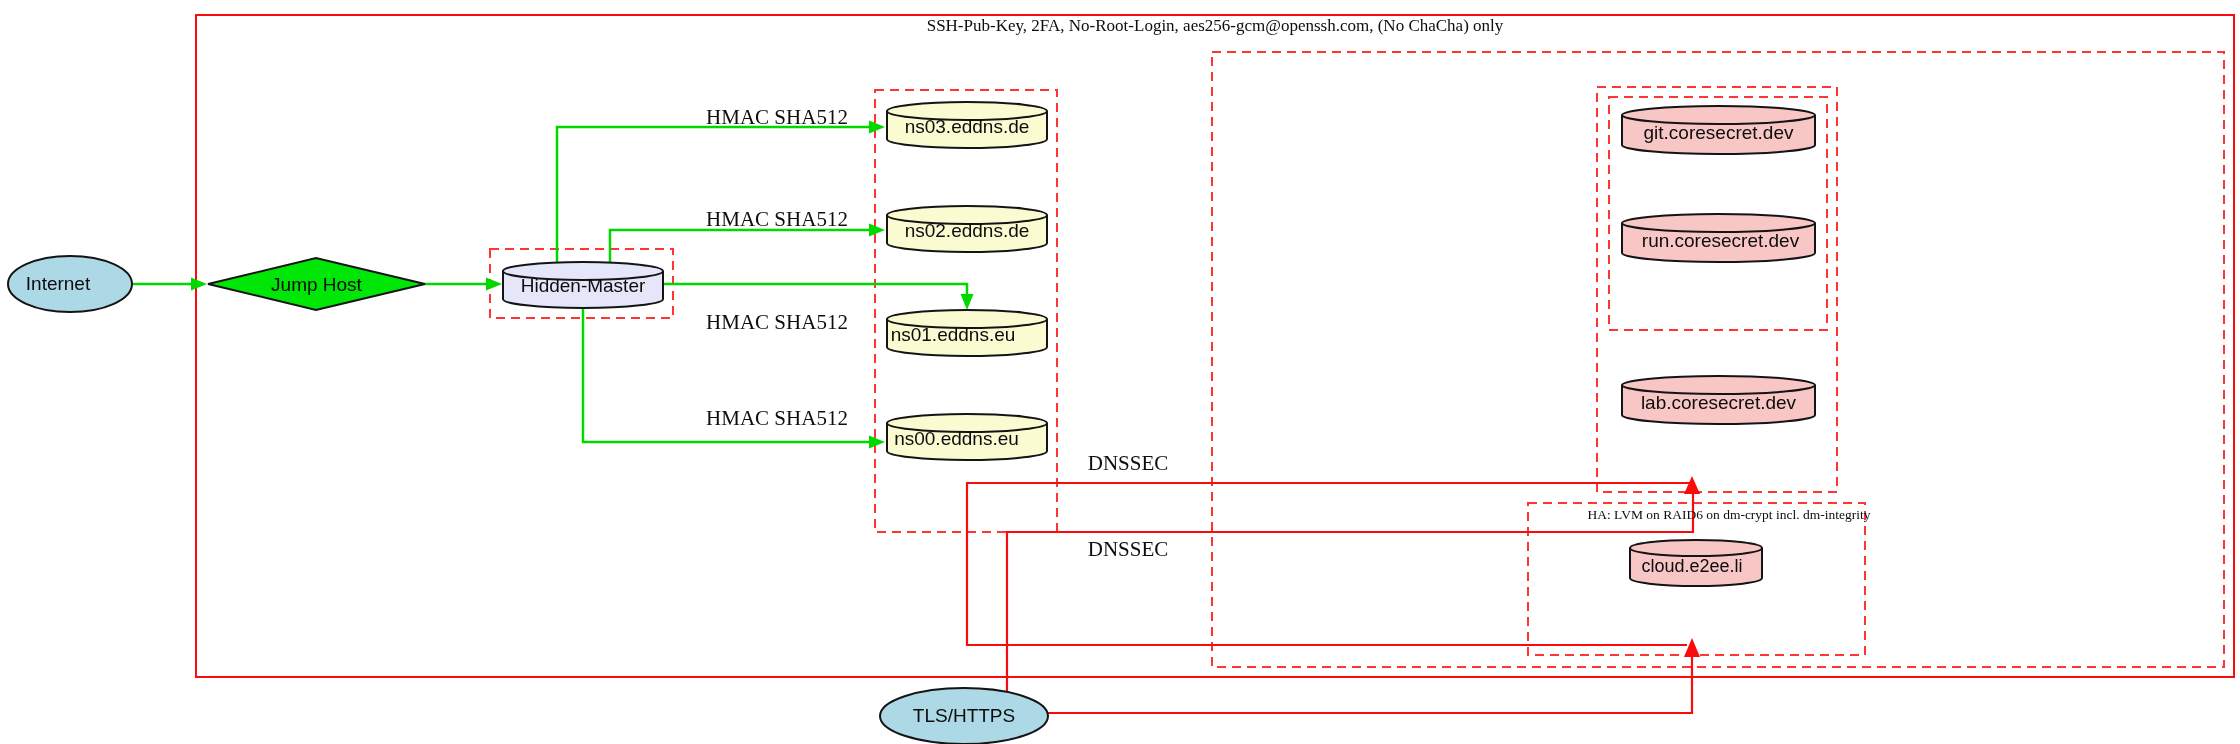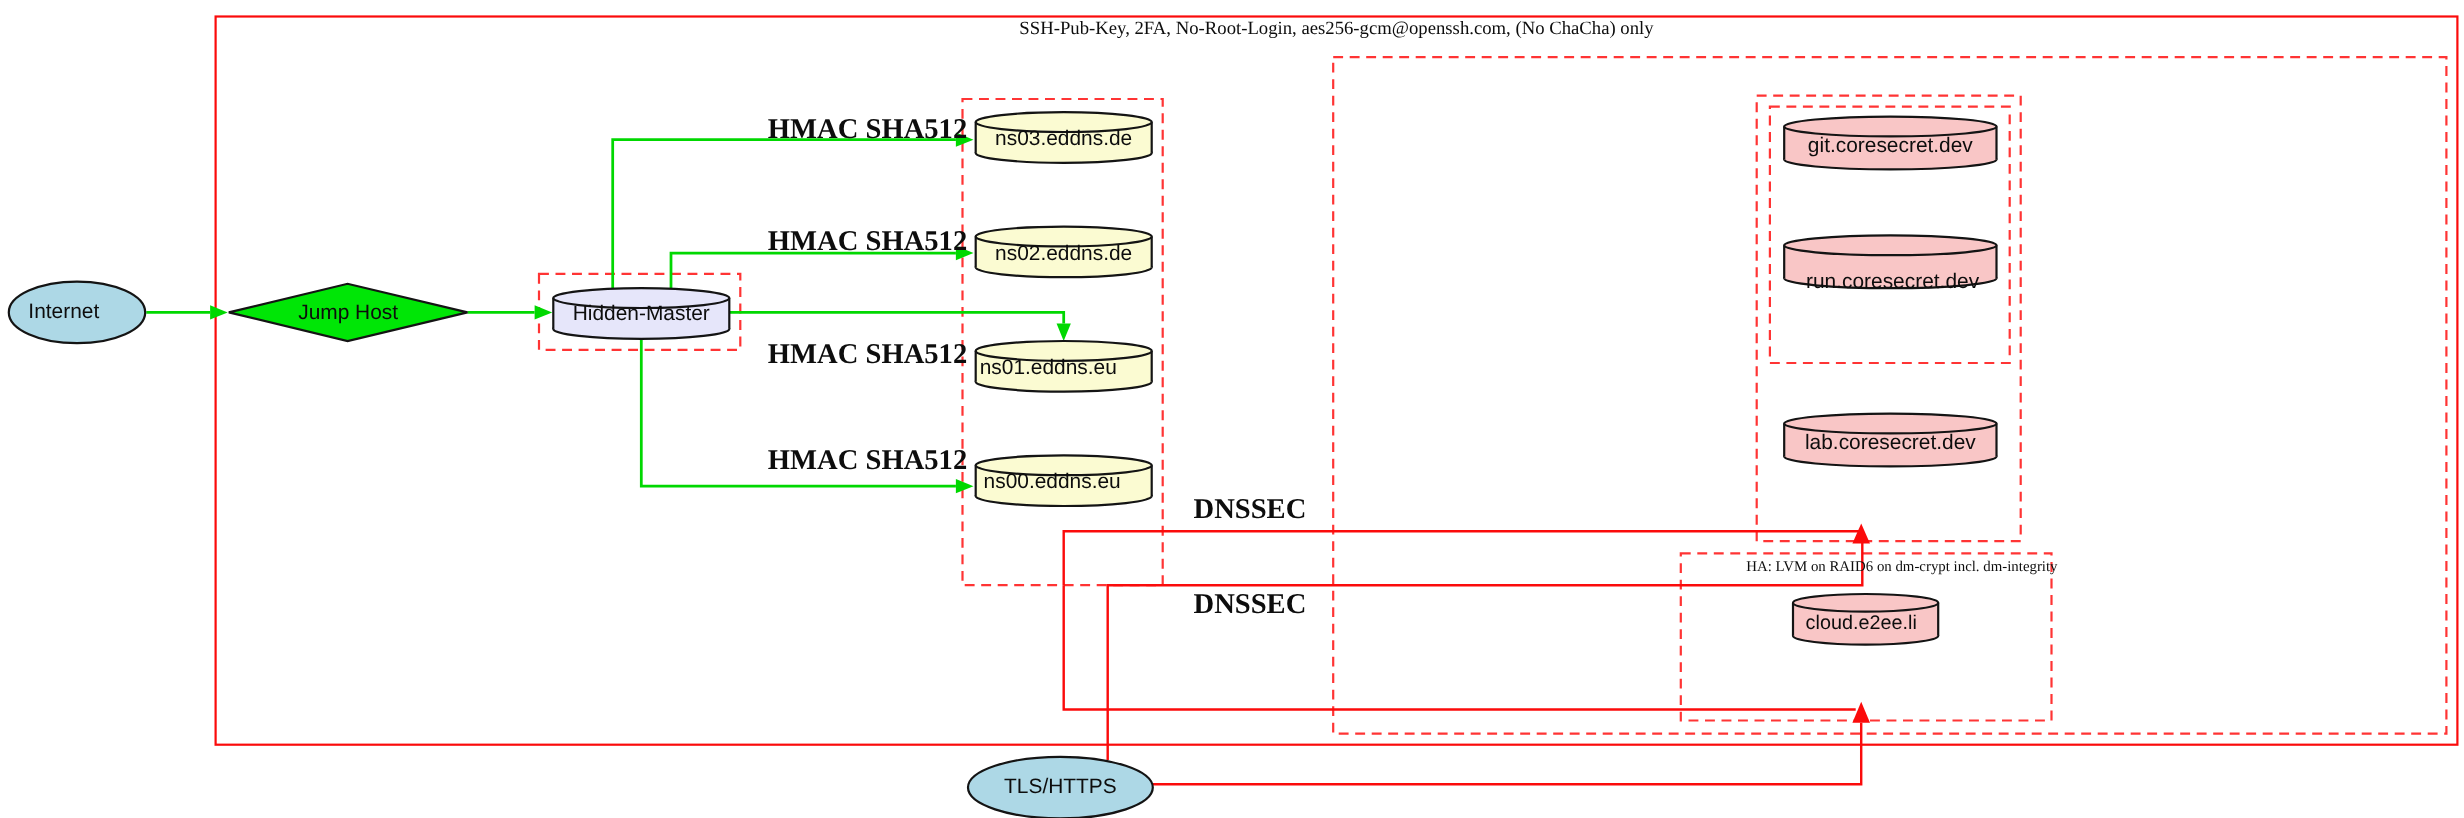--- a/index.html
+++ b/index.html
@@ -2,22 +2,22 @@
 <html><head>
 <meta charset="utf-8">
 <style>
   html,body{margin:0;padding:0;background:#ffffff;}
   #canvas{position:relative;width:2240px;height:744px;background:#ffffff;overflow:hidden;
           font-family:"DejaVu Sans","Liberation Sans",sans-serif;}
   #edges-svg{position:absolute;left:0;top:0;width:2240px;height:744px;}
   .lbl{position:absolute;color:#0d0d0d;white-space:nowrap;}
   .node-lbl{font-family:Liberation Sans, sans-serif;font-size:19px;line-height:24px;
             text-align:center;}
-  .edge-lbl{font-family:"Liberation Serif","DejaVu Serif",serif;font-size:26px;line-height:22px;
-            text-align:center;font-weight:bold;}
+  .edge-lbl{font-family:"Liberation Serif","DejaVu Serif",serif;font-size:21px;line-height:22px;
+            text-align:center;}
   .cluster-lbl{font-family:"Liberation Serif","DejaVu Serif",serif;text-align:center;}
   .ssh-lbl{font-size:17px;line-height:20px;}
   .tls-lbl{font-size:13.5px;line-height:16px;letter-spacing:0.2px;}
   .ha-lbl{font-size:13.5px;line-height:16px;}
 </style>
 </head>
 <body>
 
 <div id="canvas">
 
@@ -123,21 +123,21 @@
   <div class="lbl cluster-lbl ha-lbl" style="left:1528px;top:507px;width:402px;">HA: LVM on RAID6 on dm-crypt incl. dm-integrity</div>
 
   <div class="lbl node-lbl" style="left:8px;top:272px;width:100px;">Internet</div>
   <div class="lbl node-lbl" style="left:208px;top:273px;width:217px;">Jump Host</div>
   <div class="lbl node-lbl" style="left:503px;top:274px;width:160px;">Hidden-Master</div>
   <div class="lbl node-lbl" style="left:887px;top:115px;width:160px;">ns03.eddns.de</div>
   <div class="lbl node-lbl" style="left:887px;top:219px;width:160px;">ns02.eddns.de</div>
   <div class="lbl node-lbl" style="left:887px;top:323px;width:132px;">ns01.eddns.eu</div>
   <div class="lbl node-lbl" style="left:887px;top:427px;width:139px;">ns00.eddns.eu</div>
   <div class="lbl node-lbl" style="left:1622px;top:121px;width:193px;">git.coresecret.dev</div>
-  <div class="lbl node-lbl" style="left:1622px;top:245px;width:197px;">run.coresecret.dev</div>
+  <div class="lbl node-lbl" style="left:1622px;top:229px;width:197px;">run.coresecret.dev</div>
   <div class="lbl node-lbl" style="left:1622px;top:391px;width:193px;">lab.coresecret.dev</div>
   <div class="lbl node-lbl" style="left:1630px;top:554px;width:124px;font-size:18px;">cloud.e2ee.li</div>
   <div class="lbl node-lbl" style="left:880px;top:704px;width:168px;">TLS/HTTPS</div>
 
   <div class="lbl edge-lbl" style="left:698px;top:106px;width:158px;">HMAC SHA512</div>
   <div class="lbl edge-lbl" style="left:698px;top:208px;width:158px;">HMAC SHA512</div>
   <div class="lbl edge-lbl" style="left:698px;top:311px;width:158px;">HMAC SHA512</div>
   <div class="lbl edge-lbl" style="left:698px;top:407px;width:158px;">HMAC SHA512</div>
   <div class="lbl edge-lbl" style="left:1085px;top:452px;width:86px;">DNSSEC</div>
   <div class="lbl edge-lbl" style="left:1085px;top:538px;width:86px;">DNSSEC</div>

